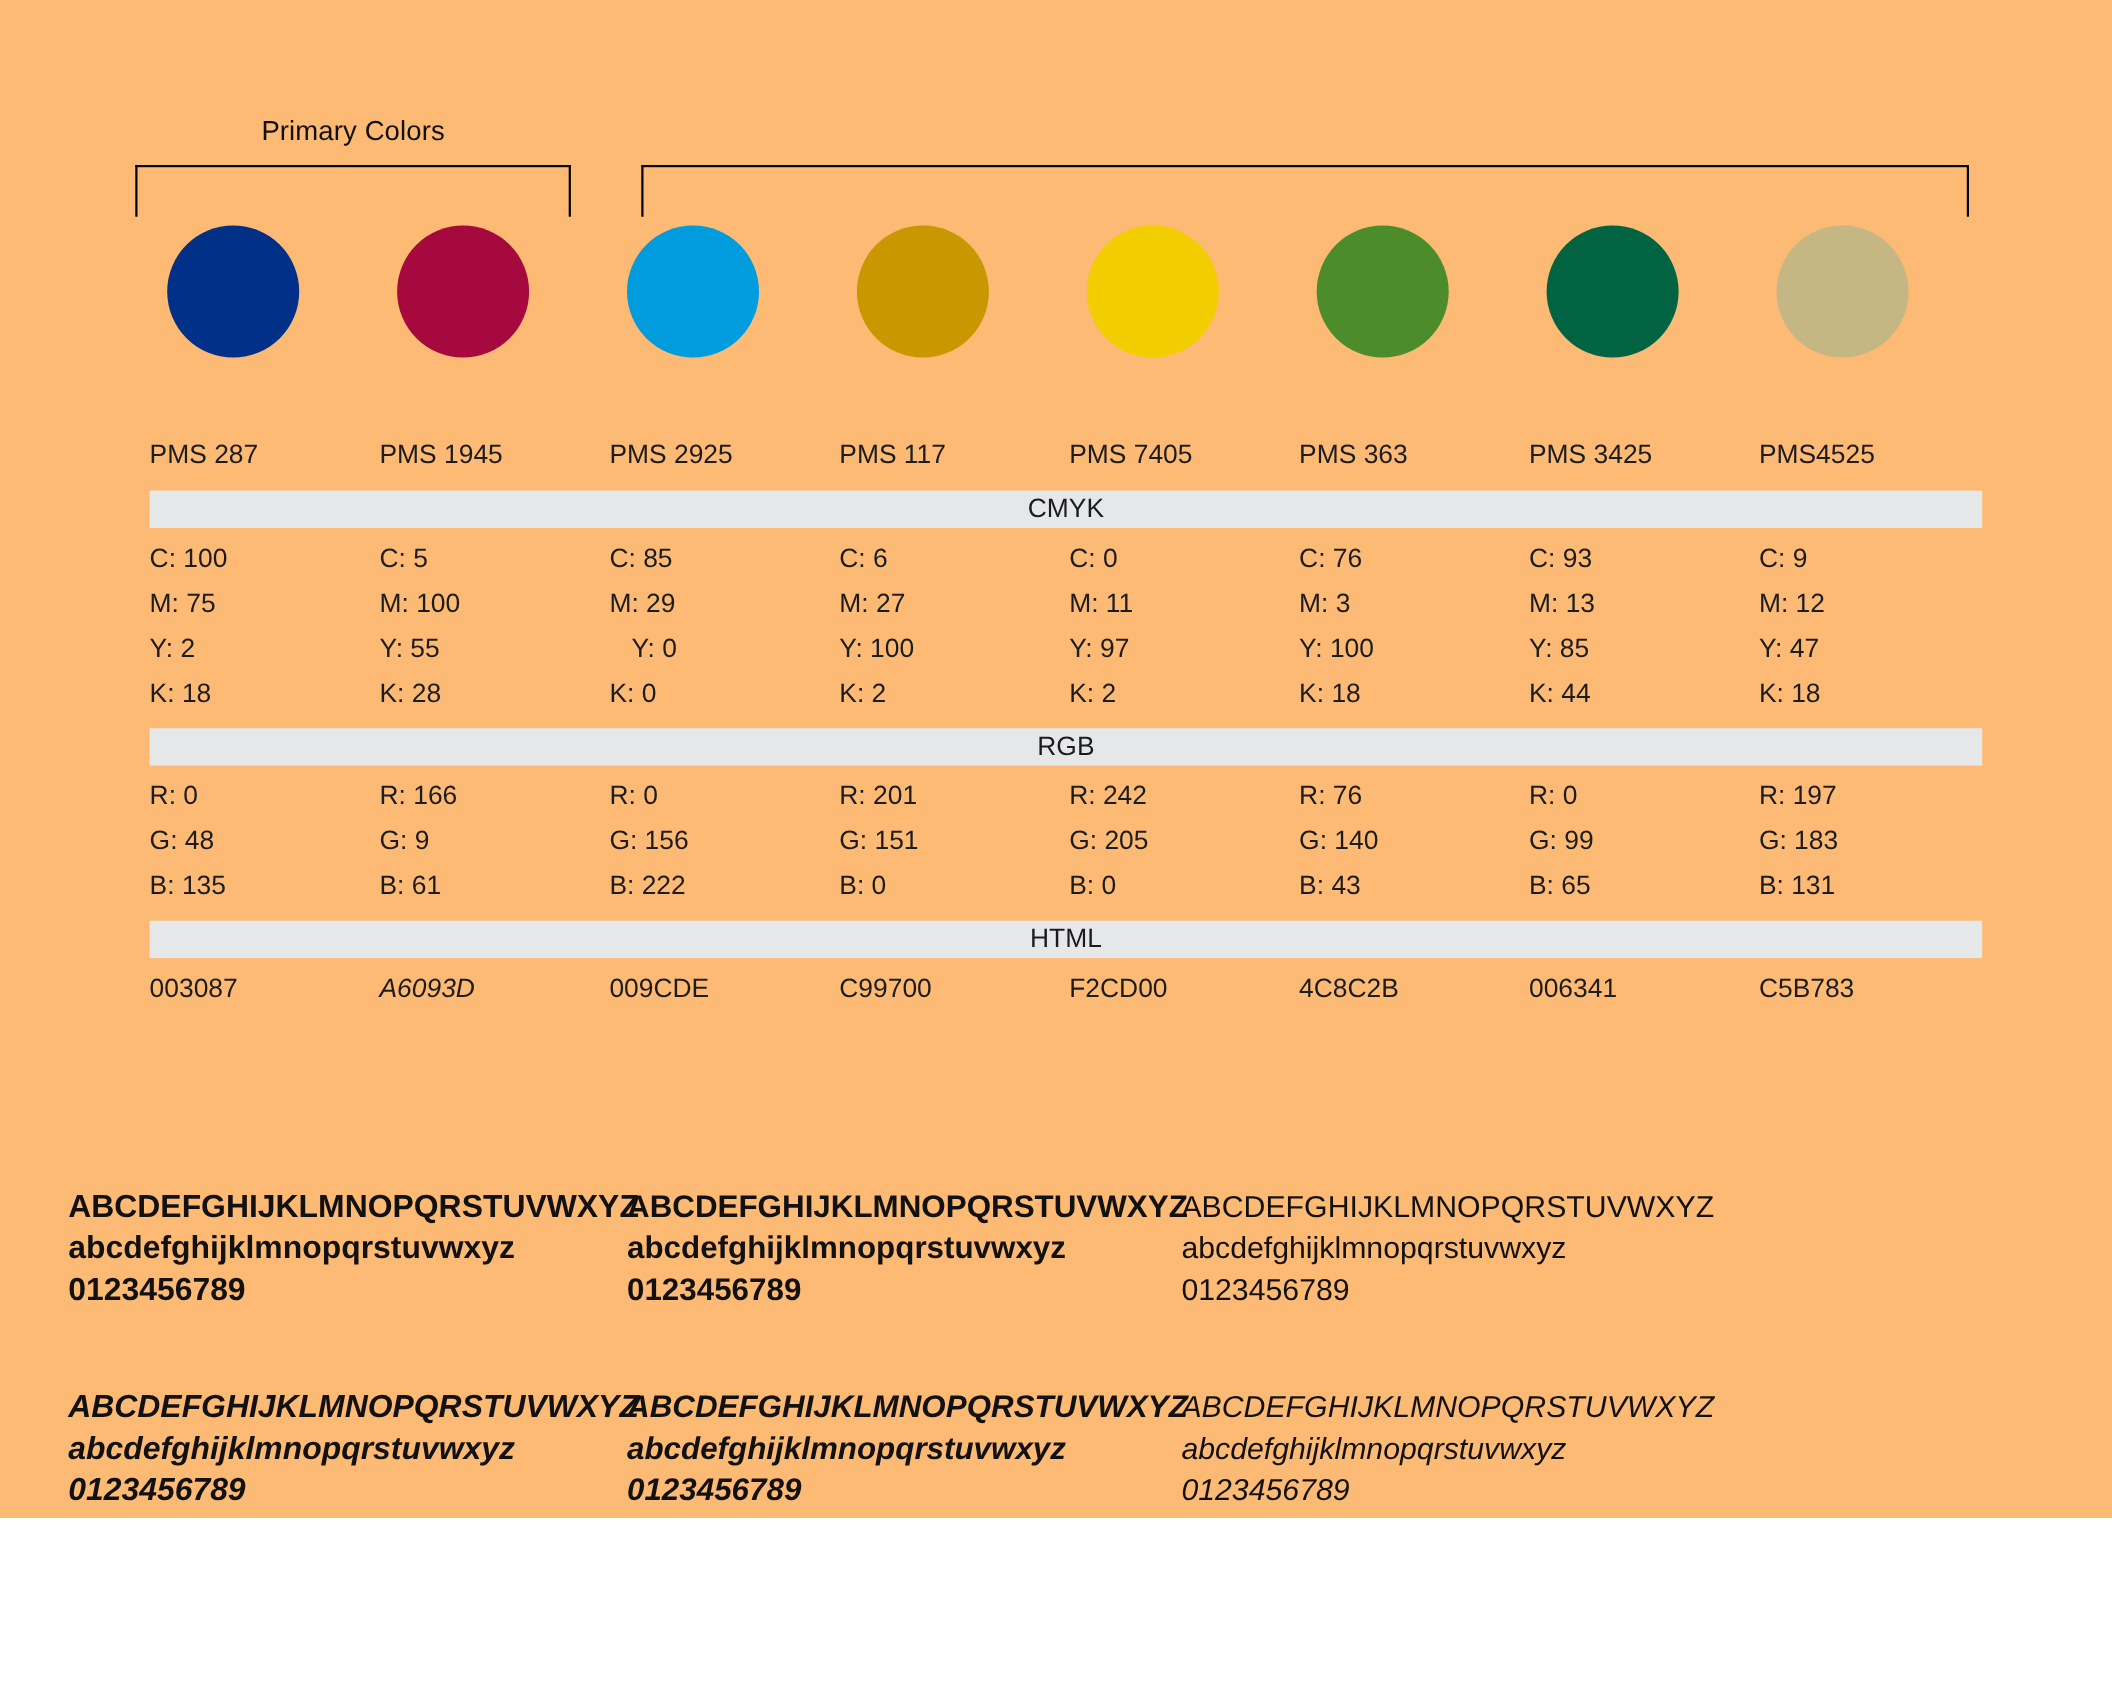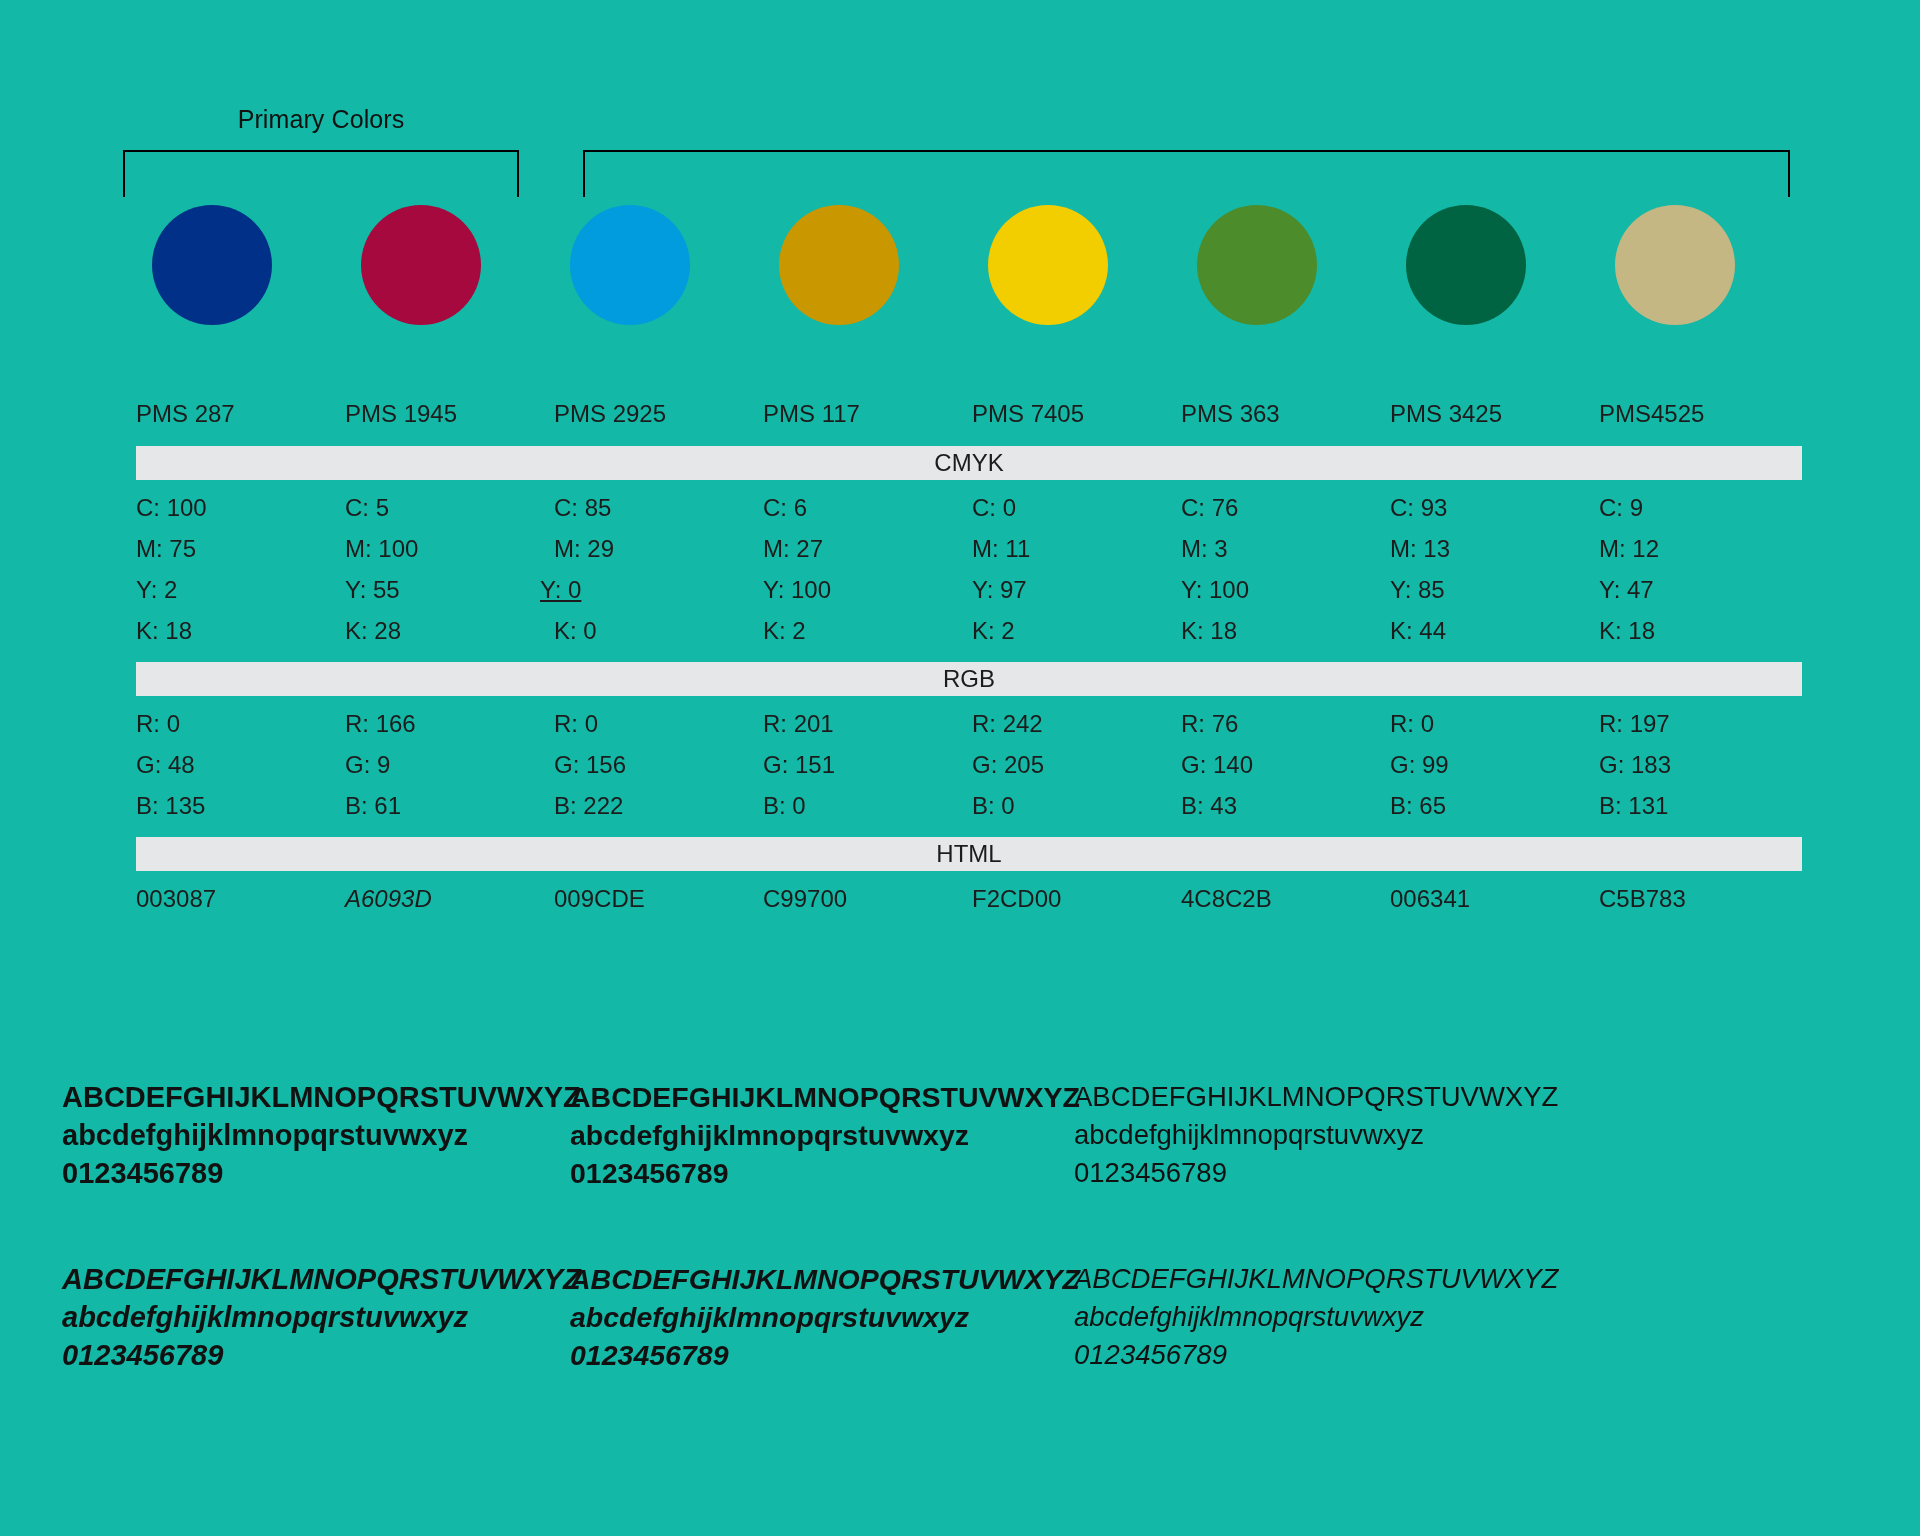--- a/index.html
+++ b/index.html
@@ -6,22 +6,22 @@
   * { margin:0; padding:0; box-sizing:border-box; }
   html, body {
     width:1920px; height:1536px;
     background:#ffffff;
     font-family:"Liberation Sans", sans-serif;
     color:#1a1a1a;
     overflow:hidden;
   }
   #page {
     position:relative;
-    width:1920px; height:1536px;
-    background:#14b8a6;
+    width:1920px; height:1380px;
+    background:#fdba74;
   }
 
   
   .bracket-label {
     position:absolute;
     font-size:25px;
     color:#111;
     text-align:center;
     white-space:nowrap;
     letter-spacing:.1px;
@@ -141,21 +141,21 @@
       <div class="colcell" style="left: 0px; top: 135px;">M: 75</div>
       <div class="colcell" style="left: 209px; top: 135px;">M: 100</div>
       <div class="colcell" style="left: 418px; top: 135px;">M: 29</div>
       <div class="colcell" style="left: 627px; top: 135px;">M: 27</div>
       <div class="colcell" style="left: 836px; top: 135px;">M: 11</div>
       <div class="colcell" style="left: 1045px; top: 135px;">M: 3</div>
       <div class="colcell" style="left: 1254px; top: 135px;">M: 13</div>
       <div class="colcell" style="left: 1463px; top: 135px;">M: 12</div>
       <div class="colcell" style="left: 0px; top: 176px;">Y: 2</div>
       <div class="colcell" style="left: 209px; top: 176px;">Y: 55</div>
-      <div class="colcell" style="left: 404px; top: 176px; text-decoration: underline;">Y: 0</div>
+      <div class="colcell" style="left: 438px; top: 176px;">Y: 0</div>
       <div class="colcell" style="left: 627px; top: 176px;">Y: 100</div>
       <div class="colcell" style="left: 836px; top: 176px;">Y: 97</div>
       <div class="colcell" style="left: 1045px; top: 176px;">Y: 100</div>
       <div class="colcell" style="left: 1254px; top: 176px;">Y: 85</div>
       <div class="colcell" style="left: 1463px; top: 176px;">Y: 47</div>
       <div class="colcell" style="left: 0px; top: 217px;">K: 18</div>
       <div class="colcell" style="left: 209px; top: 217px;">K: 28</div>
       <div class="colcell" style="left: 418px; top: 217px;">K: 0</div>
       <div class="colcell" style="left: 627px; top: 217px;">K: 2</div>
       <div class="colcell" style="left: 836px; top: 217px;">K: 2</div>

